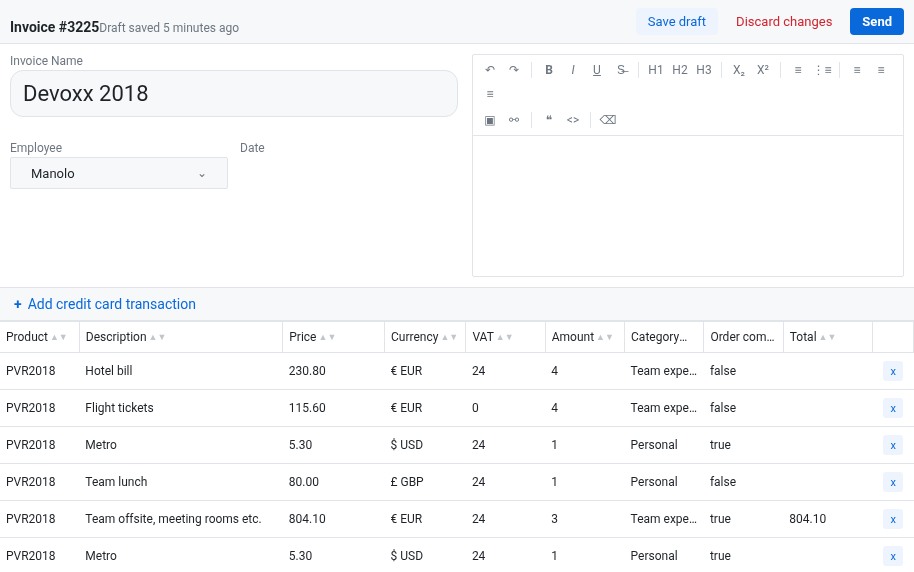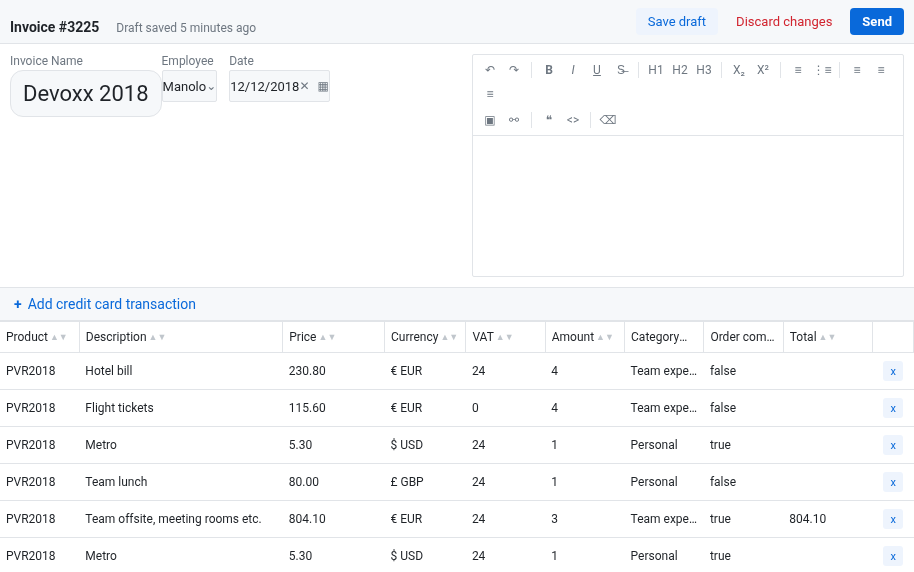--- a/index.html
+++ b/index.html
@@ -9,37 +9,37 @@
   --blue:#0969da;
   --red:#d1242f;
   --bg-light:#f6f8fa;
 }
 *{box-sizing:border-box;font-family:-apple-system,BlinkMacSystemFont,"Segoe UI",Roboto,sans-serif}
 body{margin:0;padding:0;width:914px;color:var(--text);font-size:13px;background:#fff}
 
 
 .header{display:flex;align-items:flex-end;padding:8px 10px;border-bottom:1px solid var(--border);background:var(--bg-light)}
 .header .title{font-weight:700;font-size:14px}
-.header .status{color:var(--muted);margin-left:17px;font-size:12px}
+.header .status{color:var(--muted);margin-left:0;font-size:12px}
 .header .spacer{flex:1}
 .btn{padding:6px 12px;border-radius:4px;font-size:13px;cursor:pointer;border:none;background:transparent;margin-left:6px}
 .btn.discard{color:var(--red)}
 .btn.save{color:var(--blue);background:#eef4fd}
 .btn.send{color:#fff;background:var(--blue);font-weight:700}
 
 
 .form-area{display:flex;gap:14px;padding:10px;border-bottom:1px solid var(--border)}
-.form-left{flex:0 0 448px;display:flex;flex-direction:row;gap:0}
+.form-left{flex:0 0 448px;display:flex;flex-direction:column;gap:24px}
 .form-right{flex:1;border:1px solid var(--border);border-radius:2px;display:flex;flex-direction:column}
 
 .field-label{font-size:12px;color:var(--muted);margin-bottom:2px}
 .inv-name{background:var(--bg-light);border:1px solid var(--border);border-radius:13px;padding:10px 12px;font-size:22px;font-weight:400}
 .row2{display:flex;gap:12px}
 .row2 > div{flex:1}
-.input-like{background:var(--bg-light);border:1px solid var(--border);border-radius:2px;height:32px;display:flex;align-items:center;padding:0 0;font-size:13px;justify-content:space-between}
+.input-like{background:var(--bg-light);border:1px solid var(--border);border-radius:2px;height:32px;display:flex;align-items:center;padding:0 20px;font-size:13px;justify-content:space-between}
 .input-like .ico{color:var(--muted);font-size:12px}
 .icons-right{display:flex;gap:8px;align-items:center}
 
 
 .rtb{display:flex;flex-wrap:wrap;gap:2px;padding:4px 6px;border-bottom:1px solid var(--border);align-items:center;color:var(--muted)}
 .rtb .tbtn{width:22px;height:22px;display:flex;align-items:center;justify-content:center;font-size:12px;cursor:pointer;border-radius:2px}
 .rtb .sep{width:1px;height:16px;background:var(--border);margin:0 4px}
 .rte-body{flex:1;min-height:140px;padding:8px}
 
 
@@ -83,27 +83,20 @@
     <div class="row2">
       <div>
         <div class="field-label">Employee</div>
         <div class="input-like">
           <span>Manolo</span>
           <span class="ico">⌄</span>
         </div>
       </div>
       <div>
         <div class="field-label">Date</div>
-        <div class="input-like">
-          <span>12/12/2018</span>
-          <span class="icons-right">
-            <span class="ico">✕</span>
-            <span class="ico">▦</span>
-          </span>
-        </div>
       </div>
     </div>
   </div>
 
   <div class="form-right">
     <div class="rtb">
       <span class="tbtn">↶</span>
       <span class="tbtn">↷</span>
       <span class="sep"></span>
       <span class="tbtn">

